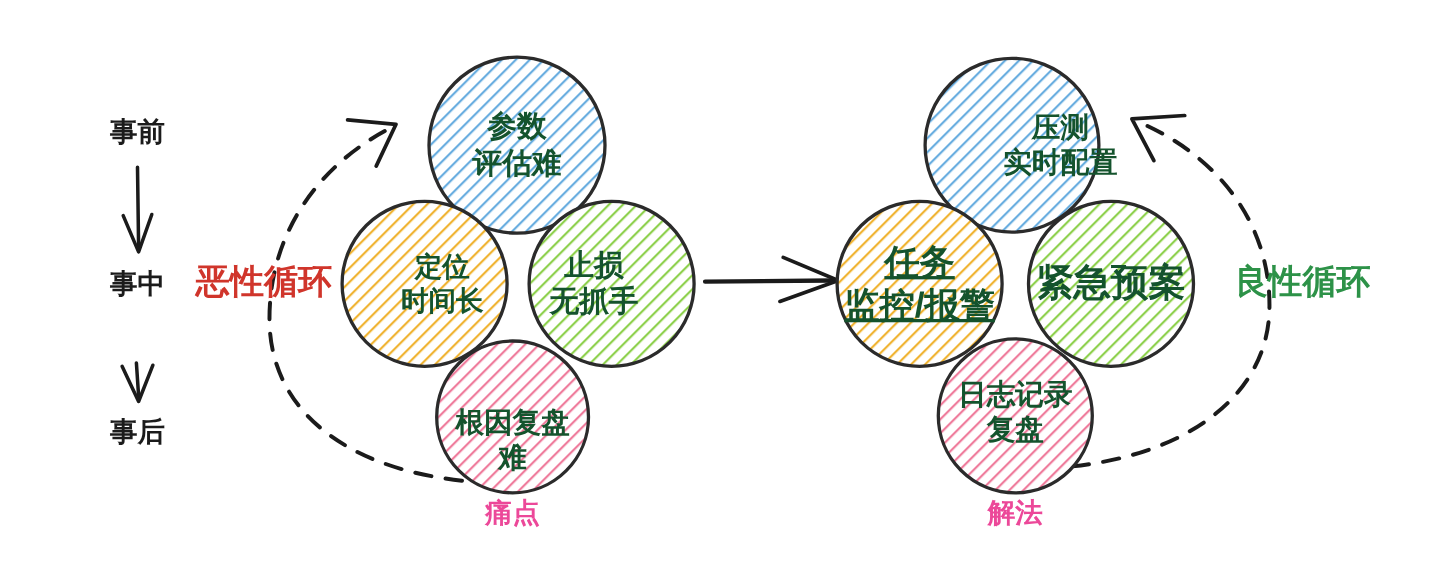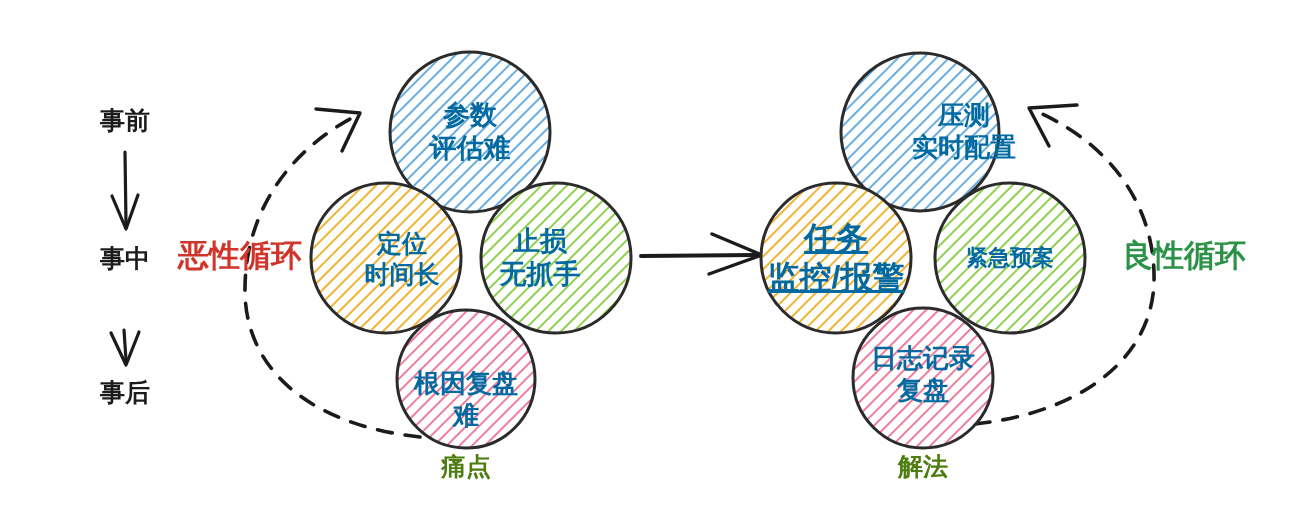--- a/index.html
+++ b/index.html
@@ -31,34 +31,34 @@
     left: 0;
     top: 0;
     width: 1305px;
     height: 409px;
     pointer-events: none;
   }
   .node-label {
     position: absolute;
     transform: translate(-50%, -50%);
     text-align: center;
-    color: #0369a1;
+    color: #14532d;
     font-weight: 700;
     line-height: 1.22;
     white-space: nowrap;
     pointer-events: auto;
   }
   .node-label .l {
     display: block;
   }
   .cap {
     position: absolute;
     transform: translate(-50%, -50%);
     text-align: center;
-    color: #4d7c0f;
+    color: #ec4899;
     font-weight: 700;
     font-size: 25px;
     white-space: nowrap;
     pointer-events: auto;
   }
   .stage-label {
     position: absolute;
     transform: translate(-50%, -50%);
     text-align: center;
     color: #1b1b1b;
@@ -166,21 +166,21 @@
     </div>
 
     <div class="node-label" style="left:964px; top:132px; font-size:26px;text-align:center;">
       <span class="l">压测</span>
       <span class="l">实时配置</span>
     </div>
     <div class="node-label" style="left:836px; top:258px; font-size:32px;text-decoration:underline;">
       <span class="l">任务</span>
       <span class="l">监控/报警</span>
     </div>
-    <div class="node-label" style="left:1010px; top:258px; font-size:22px;">
+    <div class="node-label" style="left:1010px; top:258px; font-size:34px;">
       <span class="l">紧急预案</span>
     </div>
     <div class="node-label" style="left:923px; top:375px; font-size:26px;">
       <span class="l">日志记录</span>
       <span class="l">复盘</span>
     </div>
 
     <div class="cap" style="left:466px; top:466px;">痛点</div>
     <div class="cap" style="left:923px; top:466px;">解法</div>
 

